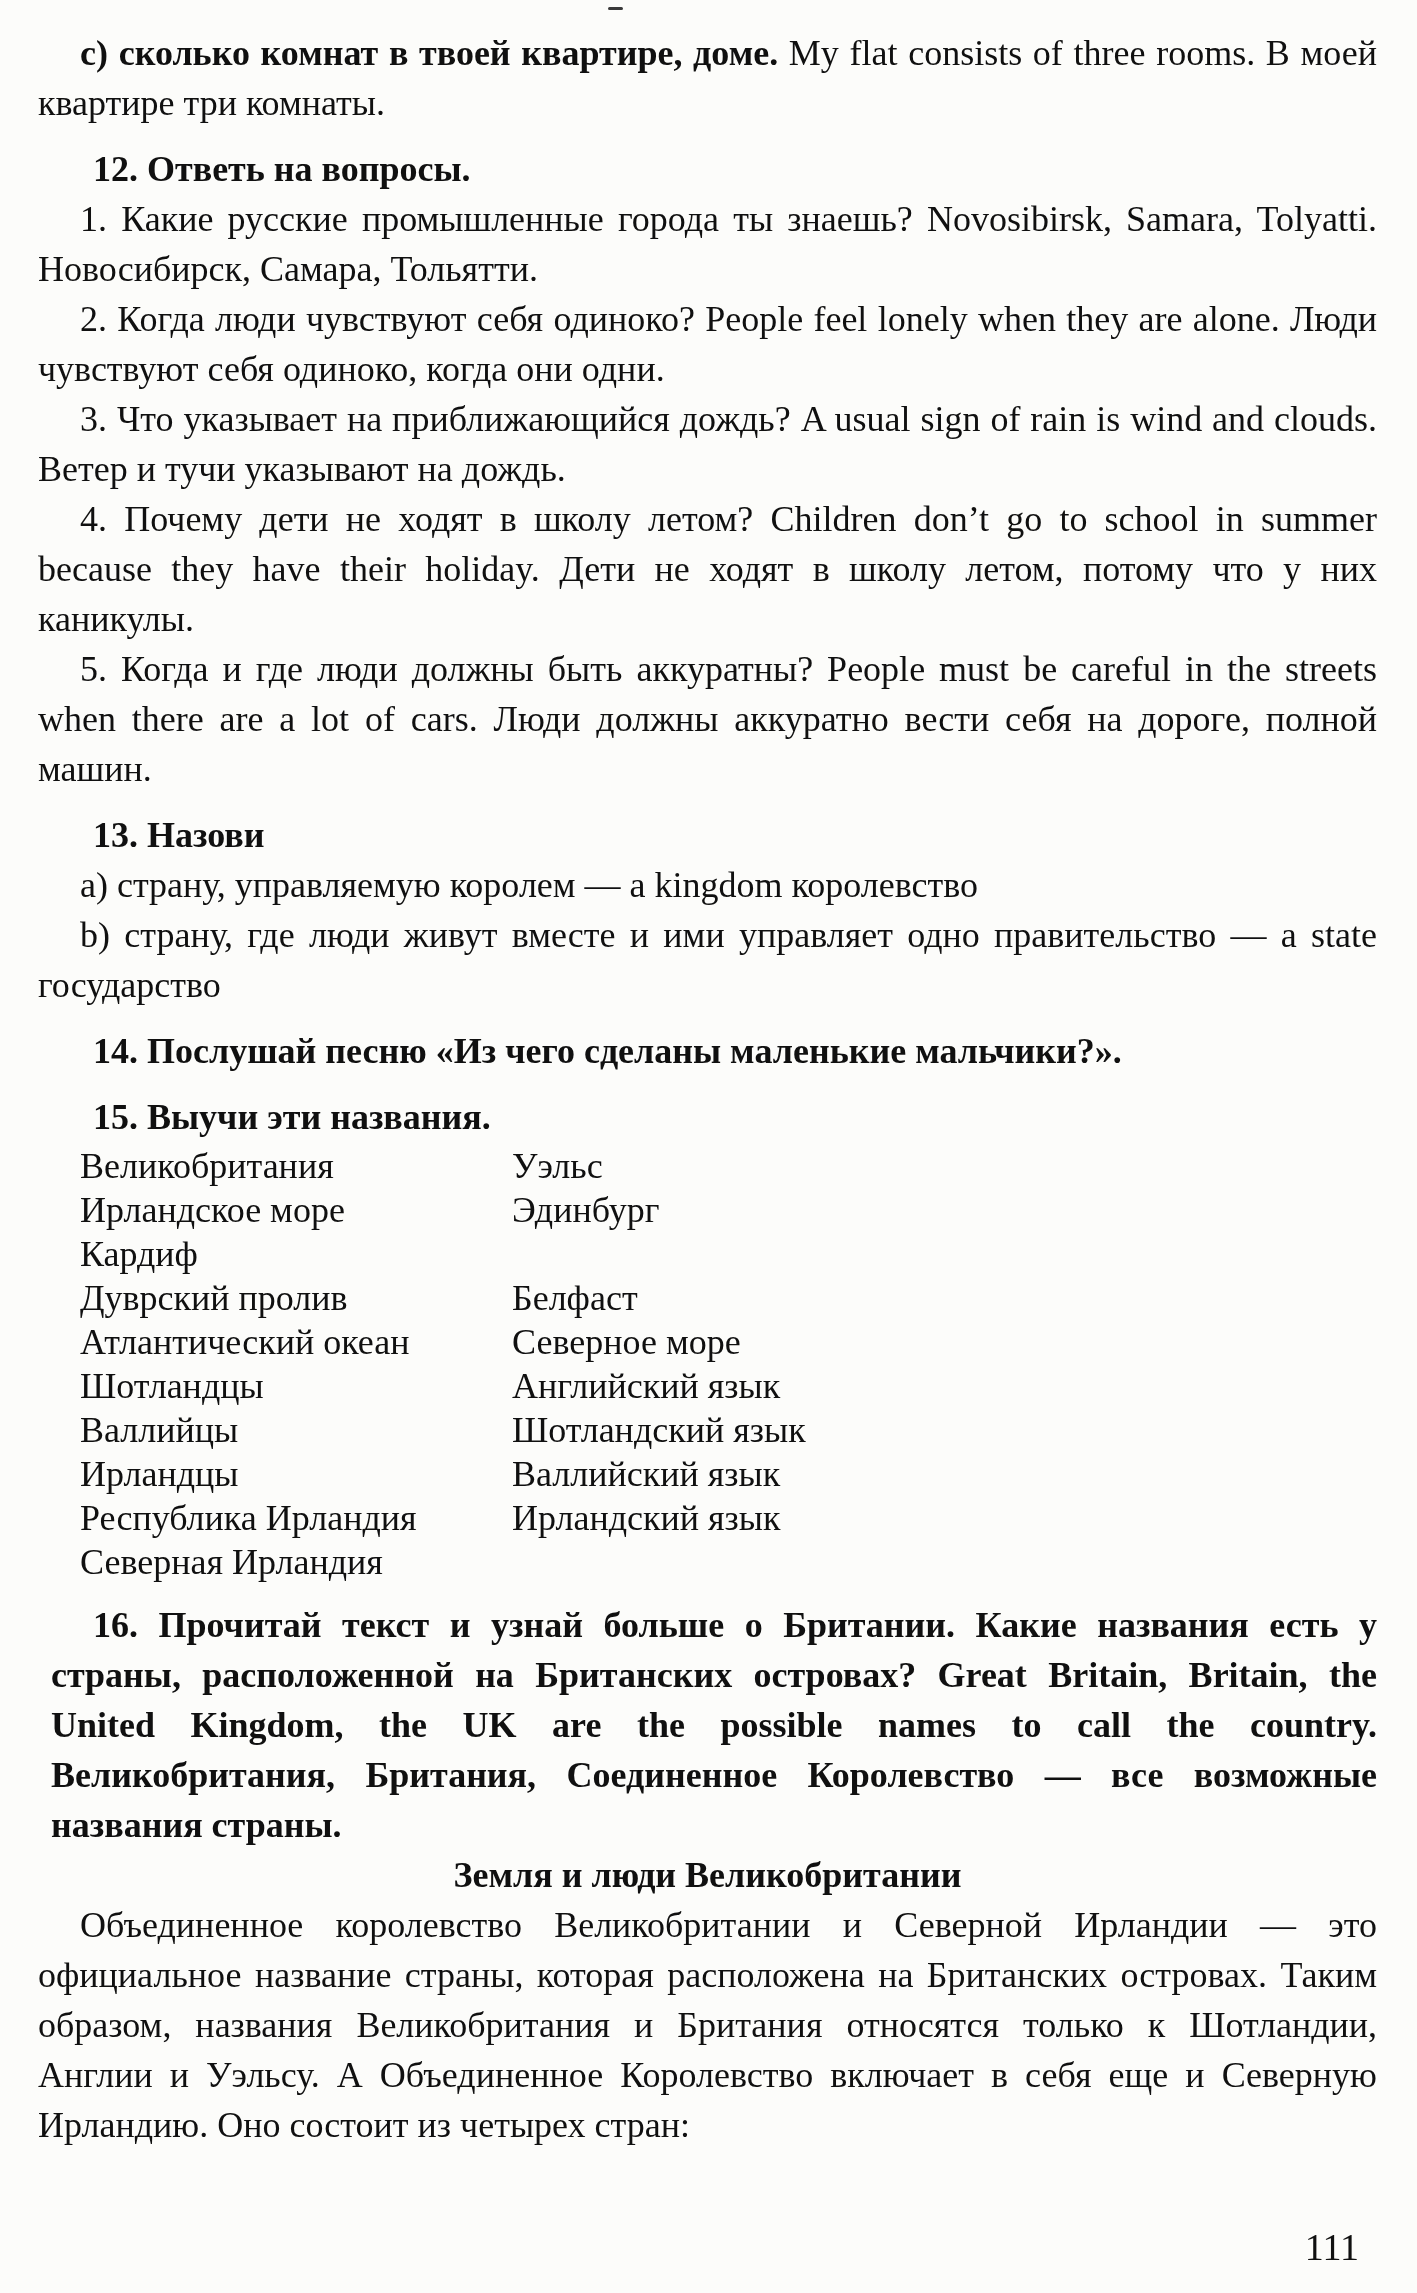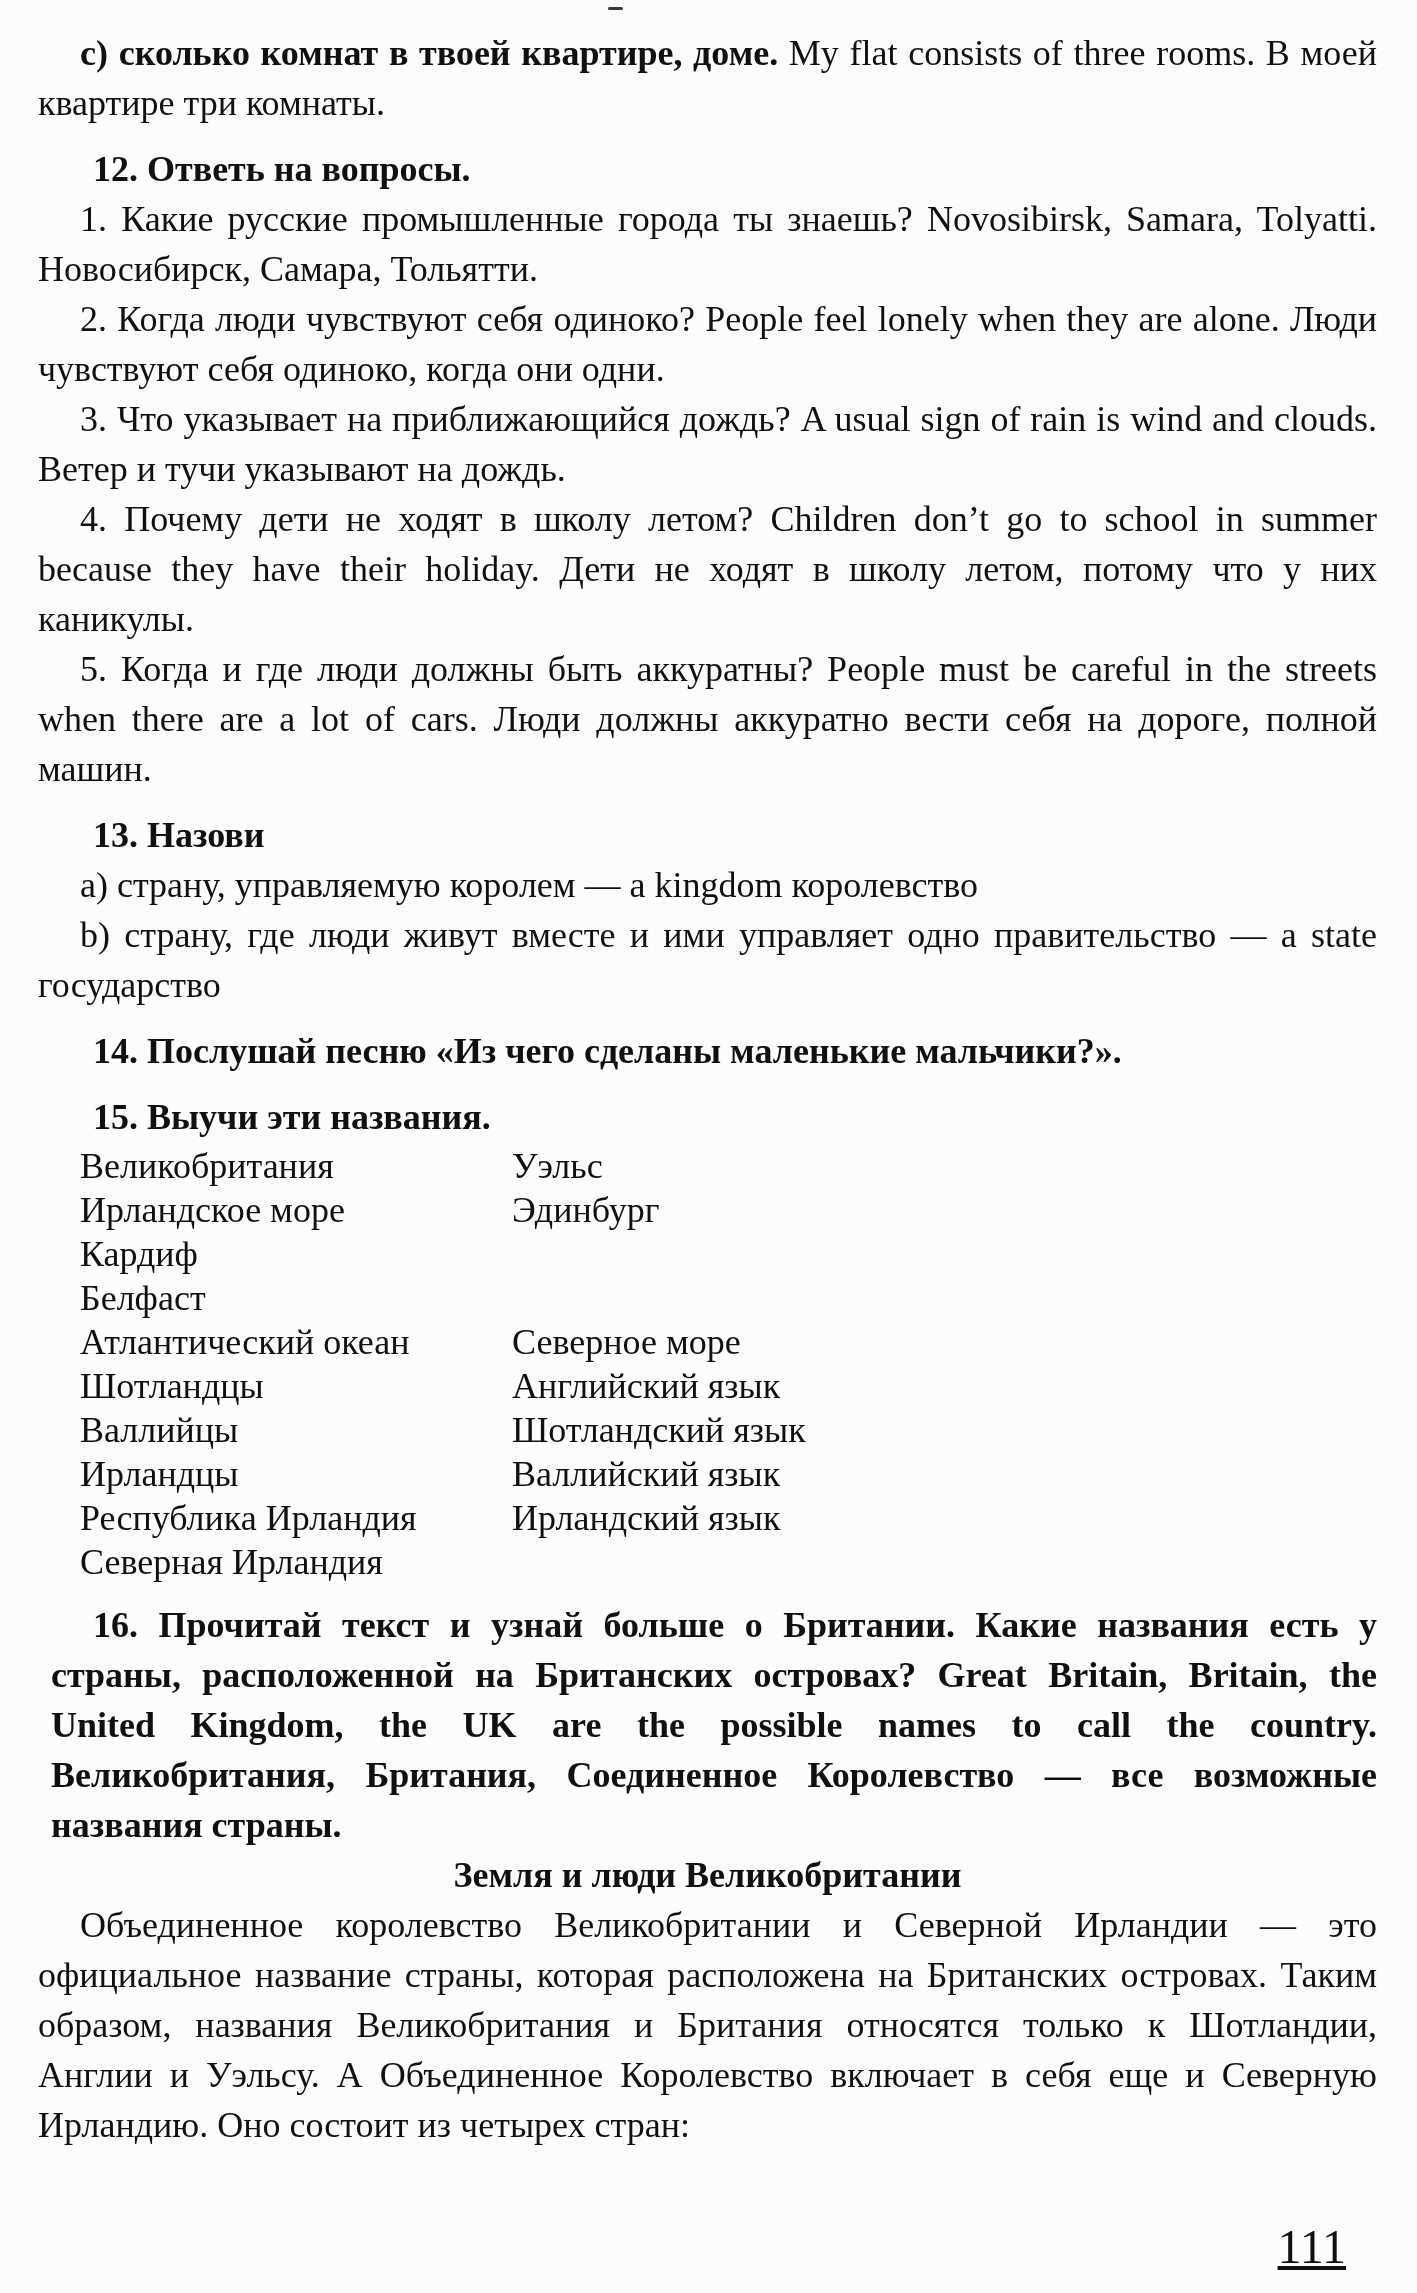--- a/index.html
+++ b/index.html
@@ -40,25 +40,24 @@
     position: absolute;
     top: 7px;
     left: 608px;
     width: 15px;
     height: 3px;
     background: #3a3a3a;
     border-radius: 2px;
   }
   .page-number {
     position: absolute;
-    right: 71px;
+    right: 58px;
     bottom: 26px;
-    font-size: 48px;
+    font-size: 38px;
     line-height: 40px;
-    text-decoration: underline;
   }
 </style>
 </head>
 <body>
 
 <div class="page">
 
   <span class="artifact"></span>
 
   <p class="para"><span class="b">с) сколько комнат в твоей квартире, доме.</span><span> My flat consists of three rooms. В моей квартире три комнаты.</span></p>
@@ -86,20 +85,21 @@
       <span class="vright">Уэльс</span>
     </div>
     <div class="vrow">
       <span class="vleft">Ирландское море</span>
       <span class="vright">Эдинбург</span>
     </div>
     <div class="vrow">
       <span class="vright">Кардиф</span>
     </div>
     <div class="vrow">
+      <span class="vleft">Дуврский пролив</span>
       <span class="vright">Белфаст</span>
     </div>
     <div class="vrow">
       <span class="vleft">Атлантический океан</span>
       <span class="vright">Северное море</span>
     </div>
     <div class="vrow">
       <span class="vleft">Шотландцы</span>
       <span class="vright">Английский язык</span>
     </div>

